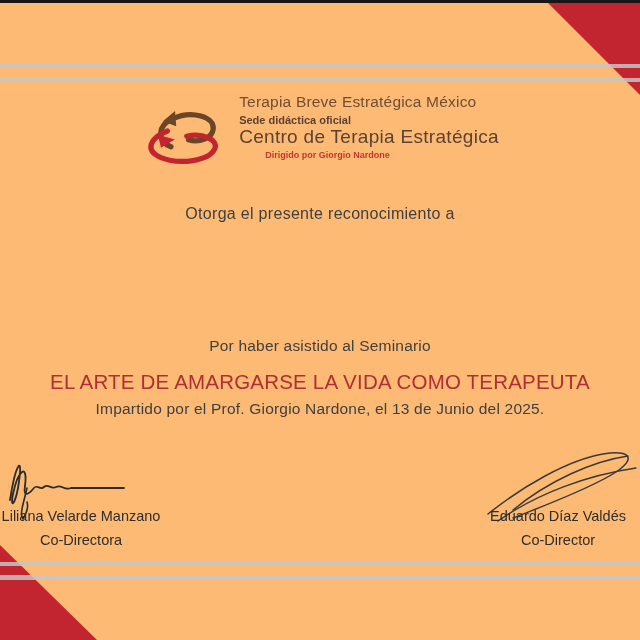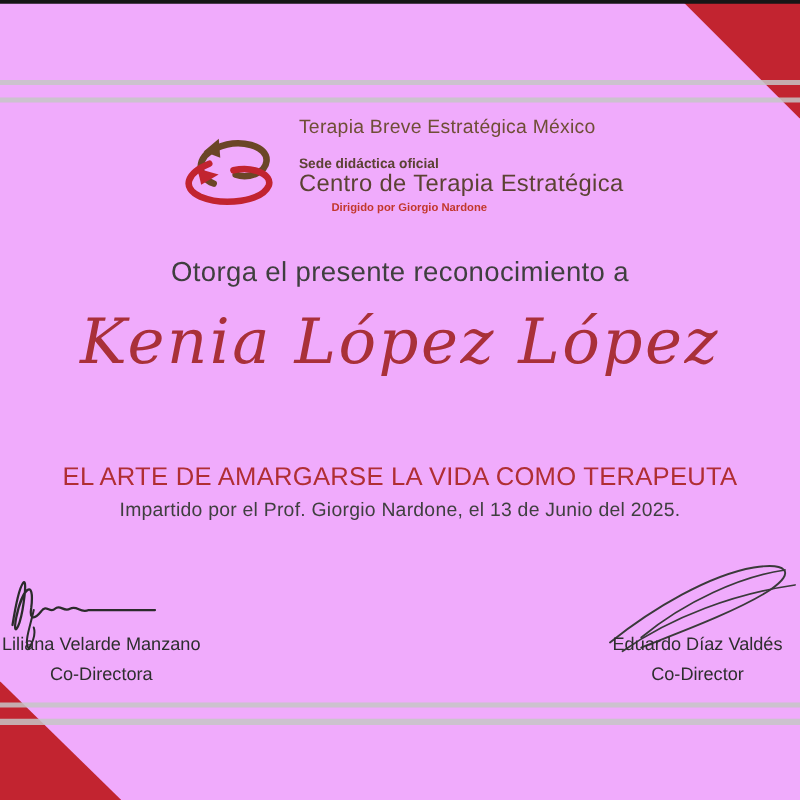--- a/index.html
+++ b/index.html
@@ -2,48 +2,48 @@
 <html><head>
 <meta charset="utf-8">
 <style>
   html,body{margin:0;padding:0;}
   body{
     width:640px;height:640px;
     background:#ffffff;
     font-family:"Liberation Sans",sans-serif;
     overflow:hidden;position:relative;
   }
-  .certificate{position:absolute;inset:0;background:#f0abfc;}
+  .certificate{position:absolute;inset:0;background:#fdba74;}
 
   
   .top-bar{position:absolute;top:0;left:0;width:640px;height:3px;background:#161616;z-index:6;}
   .tri{position:absolute;background:#c22430;z-index:2;}
   .tri-tr{top:0;right:0;width:95px;height:95px;
     clip-path:polygon(0 0,100% 0,100% 100%);}
   .tri-bl{bottom:0;left:0;width:97px;height:95px;
     clip-path:polygon(0 0,0 100%,100% 100%);}
   .hrule{position:absolute;left:0;width:640px;background:rgba(198,198,198,0.85);z-index:3;}
   .hrule.t1{top:64px;height:4px;}
   .hrule.t2{top:78px;height:4px;}
   .hrule.b1{top:562px;height:4px;}
   .hrule.b2{top:575px;height:5px;}
 
   
   .logo{position:absolute;top:92px;left:0;width:640px;display:flex;
         justify-content:center;align-items:flex-start;gap:10px;z-index:4;}
   .logo-icon{width:88px;height:64px;margin-top:14px;flex:0 0 auto;}
   .logo-text{display:flex;flex-direction:column;align-items:flex-start;}
   .logo-org{font-size:15.5px;color:#6f4e36;letter-spacing:.2px;line-height:1.25;}
-  .logo-sub{font-size:11px;font-weight:bold;color:#5b4233;margin-top:14px;}
+  .logo-sub{font-size:11px;font-weight:bold;color:#5b4233;margin-top:3px;}
   .logo-center{font-size:19px;color:#5b4233;font-weight:500;letter-spacing:.3px;margin-top:0;}
   .logo-dir{font-size:9px;font-weight:bold;color:#c2382c;margin-top:2px;padding-left:26px;}
 
   
   .line{position:absolute;left:0;width:640px;text-align:center;z-index:4;}
-  .intro{top:205px;font-size:22px;color:#3f3f3f;letter-spacing:.3px;}
+  .intro{top:205px;font-size:16px;color:#3f3f3f;letter-spacing:.3px;}
   .recipient{top:244px;font-size:50px;color:#a93039;
     font-family:"DejaVu Serif",serif;font-style:italic;font-weight:500;letter-spacing:2px;}
   .reason{top:337px;font-size:15.5px;color:#3f3f3f;letter-spacing:.2px;}
   .seminar{top:370px;font-size:20.5px;font-weight:normal;color:#b02e34;letter-spacing:.2px;}
   .details{top:400px;font-size:15.5px;color:#3f3f3f;letter-spacing:.2px;}
 
   
   .sig-block{position:absolute;z-index:4;text-align:center;}
   .sig-left{left:-14px;top:508px;width:190px;}
   .sig-right{right:-16px;top:508px;width:196px;}
@@ -77,21 +77,21 @@
     </svg>
     <div class="logo-text">
       <div class="logo-org">Terapia Breve Estratégica México</div>
       <div class="logo-sub">Sede didáctica oficial</div>
       <div class="logo-center">Centro de Terapia Estratégica</div>
       <div class="logo-dir">Dirigido por Giorgio Nardone</div>
     </div>
   </div>
 
   <div class="line intro">Otorga el presente reconocimiento a</div>
-  <div class="line recipient">Kenia López López</div>
+  <div class="line reason">Por haber asistido al Seminario</div>
   <div class="line seminar">EL ARTE DE AMARGARSE LA VIDA COMO TERAPEUTA</div>
   <div class="line details">Impartido por el Prof. Giorgio Nardone, el 13 de Junio del 2025.</div>
 
   <svg class="sig-svg sig-svg-left" width="160" height="76" viewBox="0 0 160 76">
     <path d="M14 56 C 20 18, 28 8, 22 44 C 19 60, 14 66, 17 50 C 22 26, 32 18, 29 42
              C 27 54, 33 50, 37 45 C 41 39, 44 47, 48 43 C 52 39, 55 46, 60 43
              C 66 40, 68 47, 75 44 L 128 44" stroke="#2b2b2b" stroke-width="1.8" fill="none" stroke-linecap="round"></path>
     <path d="M31 44 C 28 58, 23 70, 27 75 M 27 75 C 30 70, 33 64, 31 58" stroke="#2b2b2b" stroke-width="1.6" fill="none" stroke-linecap="round"></path>
   </svg>
   <div class="sig-block sig-left">

